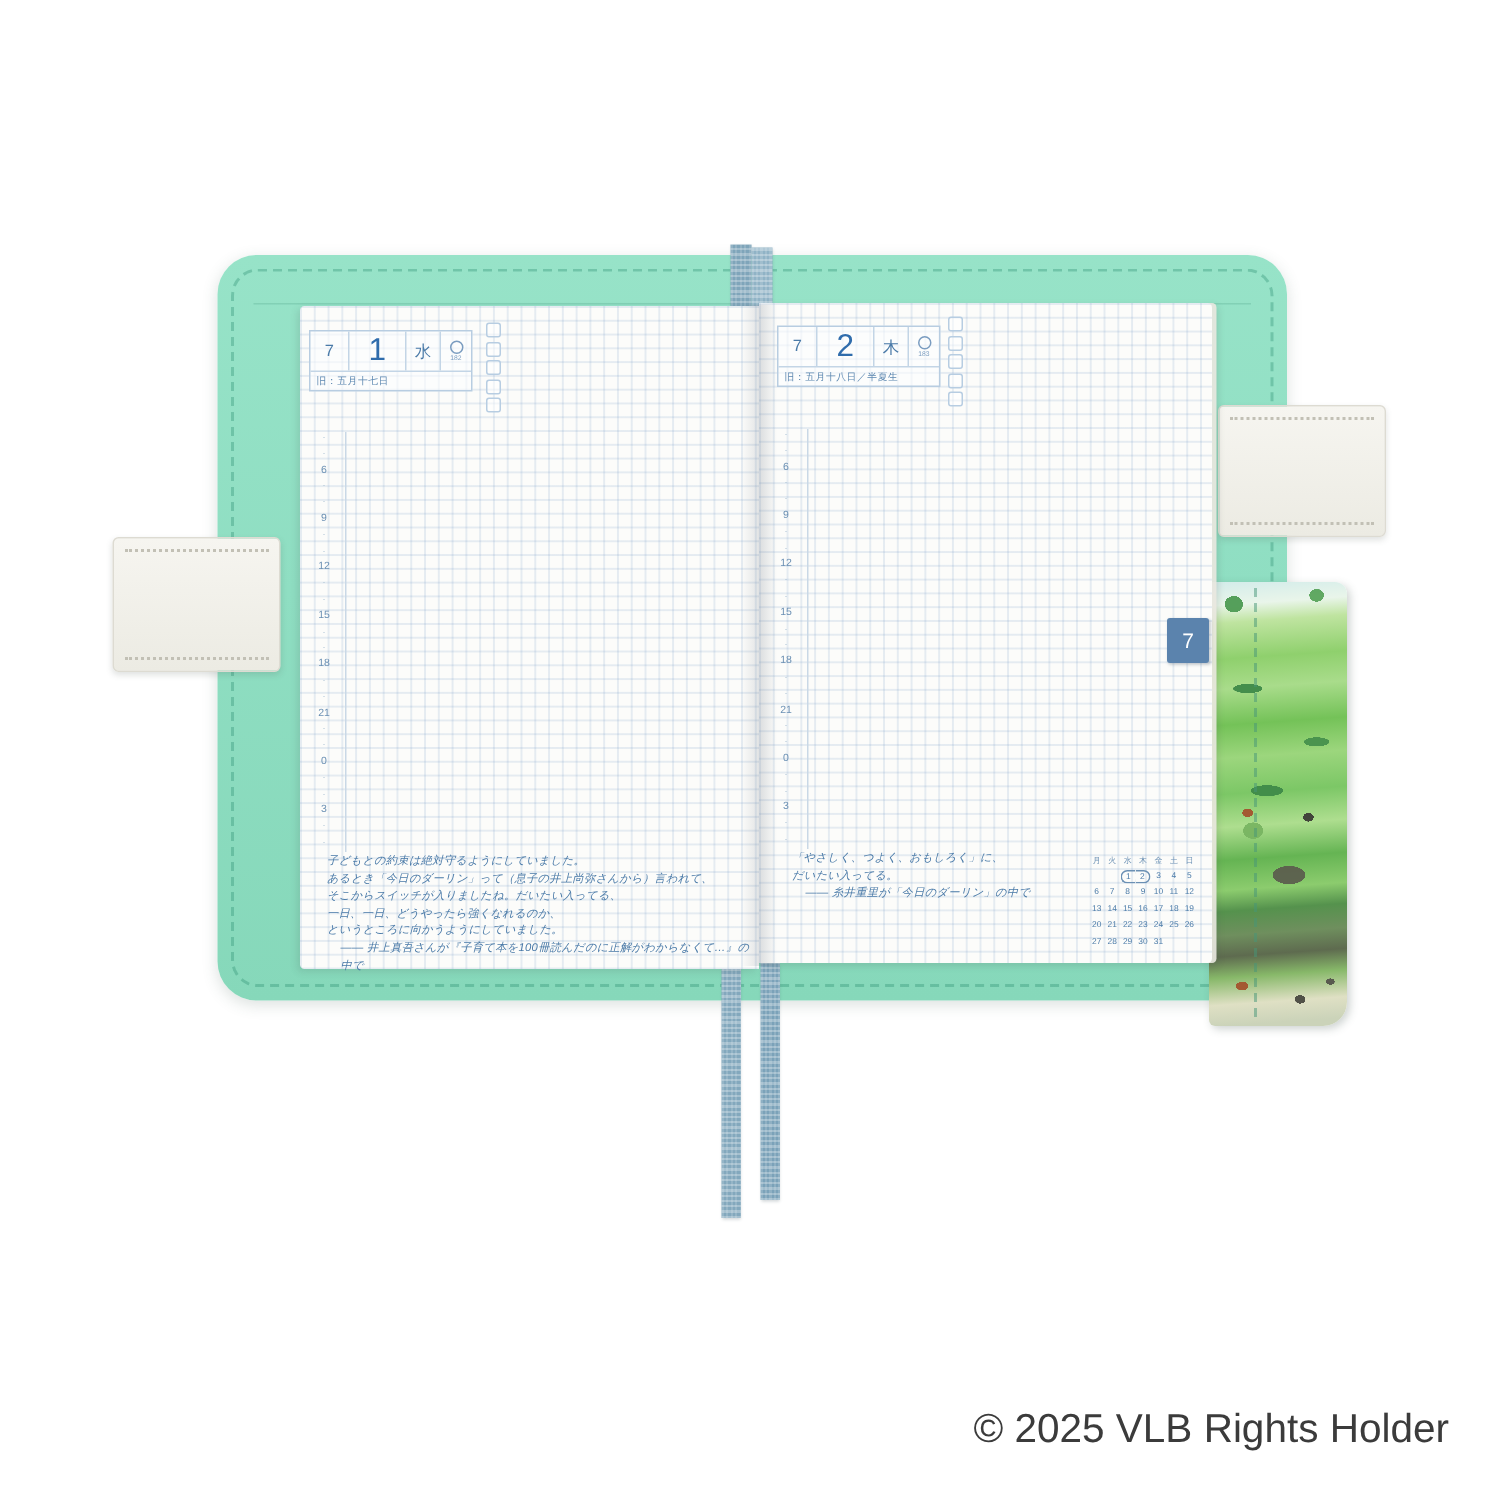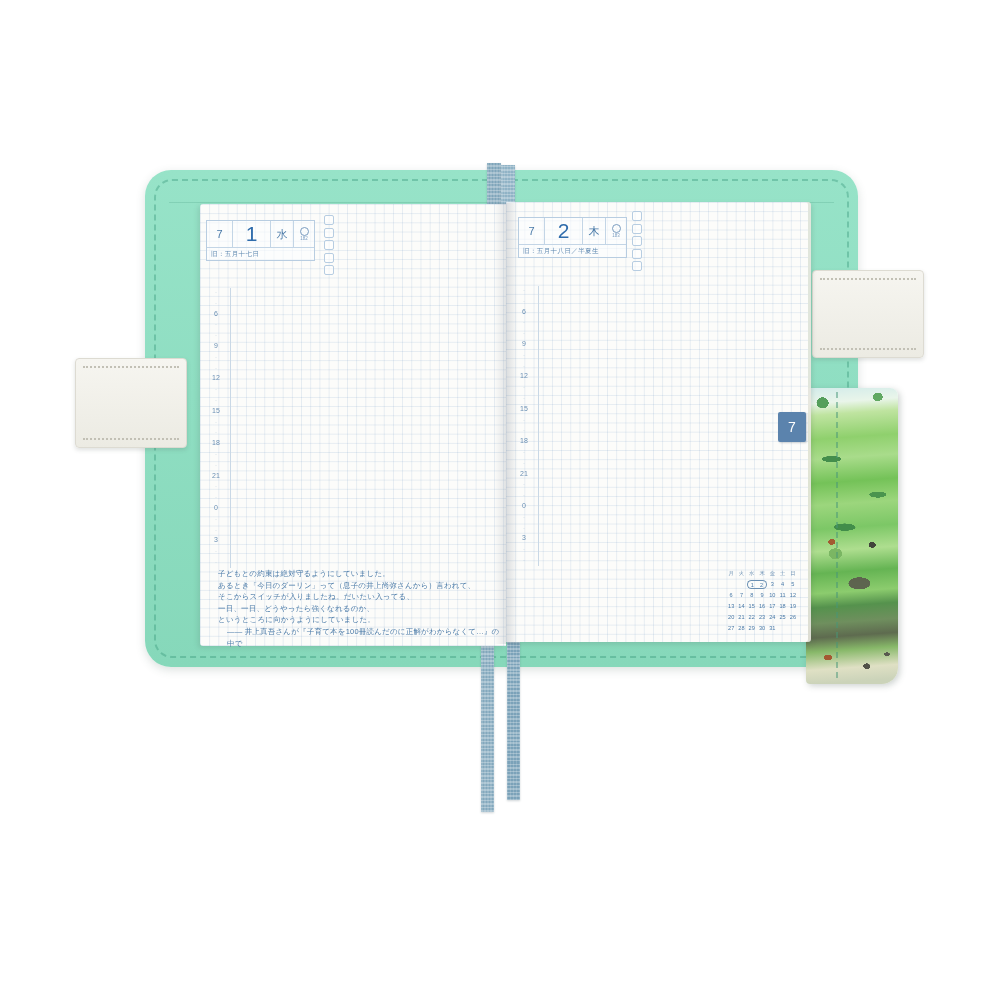--- a/index.html
+++ b/index.html
@@ -103,21 +103,21 @@
   .time-track{position:absolute;width:20px;text-align:center;}
   .page-left .time-track{left:6px;top:83px;}
   .page-right .time-track{left:8px;top:83px;}
   .tt-num{height:10.8px;line-height:10.8px;font-size:7px;color:#6b90b4;}
   .tt-dot{height:10.8px;line-height:10.8px;font-size:6px;color:#a6bdd2;}
   .tt-rule{position:absolute;width:1px;top:84px;height:280px;background:#c9d8e6;}
   .page-left .tt-rule{left:30px;}
   .page-right .tt-rule{left:32px;}
 
   
-  .quote{position:absolute;font-size:7.5px;line-height:11.6px;color:var(--ink-blue);letter-spacing:.2px;}
+  .quote{position:absolute;font-size:7.5px;line-height:11.6px;color:var(--ink-blue);letter-spacing:.2px;font-style:italic;}
   .page-left .quote{left:18px;top:364px;width:282px;}
   .page-right .quote{left:22px;top:364px;width:200px;}
   .q-attr{padding-left:9px;}
 
   
   .mini-cal{position:absolute;left:220px;top:366px;display:grid;
     grid-template-columns:repeat(7,10.3px);grid-auto-rows:11px;justify-items:center;align-items:center;}
   .cal-h{font-size:5.3px;color:#6b90b4;}
   .cal-d{font-size:5.6px;color:var(--ink-blue);width:10px;height:9px;line-height:8px;text-align:center;}
   .cal-d.hl{border:1px solid #6b90b4;border-radius:6px;}
@@ -254,20 +254,25 @@
         <div class="tt-dot">·</div>
         <div class="tt-dot">·</div>
         <div class="tt-num">0</div>
         <div class="tt-dot">·</div>
         <div class="tt-dot">·</div>
         <div class="tt-num">3</div>
         <div class="tt-dot">·</div>
         <div class="tt-dot">·</div>
       </div>
     <div class="tt-rule"></div>
+    <div class="quote">
+        <div class="q-line">「やさしく、つよく、おもしろく」に、</div>
+        <div class="q-line">だいたい入ってる。</div>
+        <div class="q-line q-attr">―― 糸井重里が「今日のダーリン」の中で</div>
+      </div>
     <div class="mini-cal">
         <span class="cal-h">月</span>
         <span class="cal-h">火</span>
         <span class="cal-h">水</span>
         <span class="cal-h">木</span>
         <span class="cal-h">金</span>
         <span class="cal-h">土</span>
         <span class="cal-h">日</span>
         <span class="cal-d"></span>
         <span class="cal-d"></span>
@@ -307,13 +312,14 @@
       </div>
   </div>
 
   <div class="spine-shadow"></div>
 
   <div class="month-tab">7</div>
 
   <span class="ribbon ribbon-bot-a"></span>
   <span class="ribbon ribbon-bot-b"></span>
 
+  <div class="copyright">© 2025 VLB Rights Holder</div>
 </div>
 
 </body></html>

